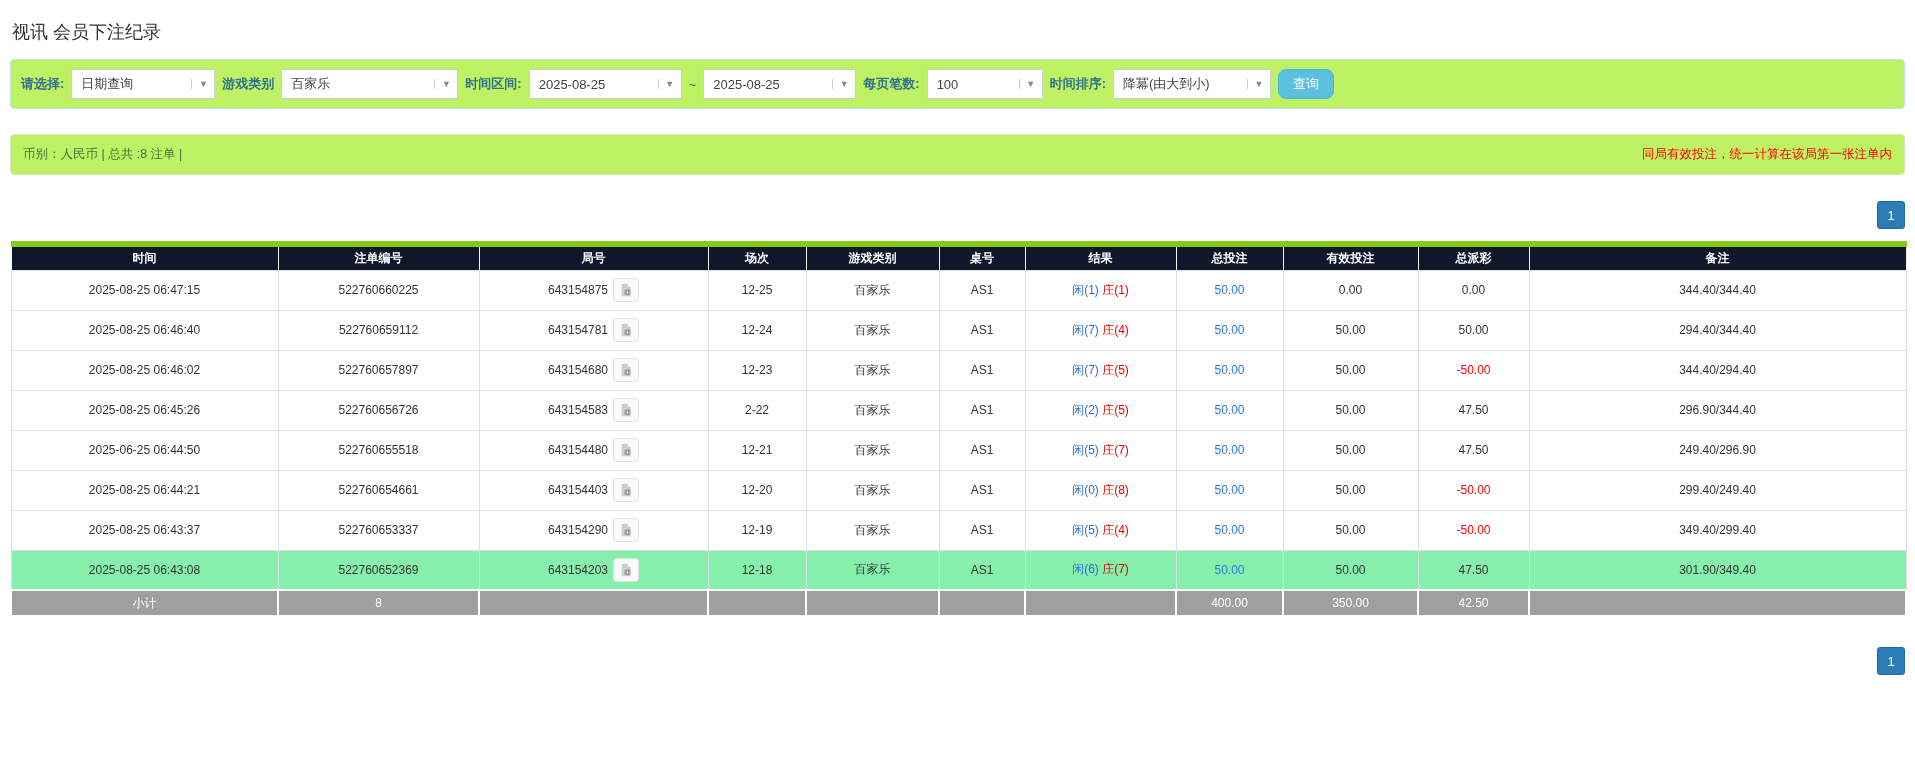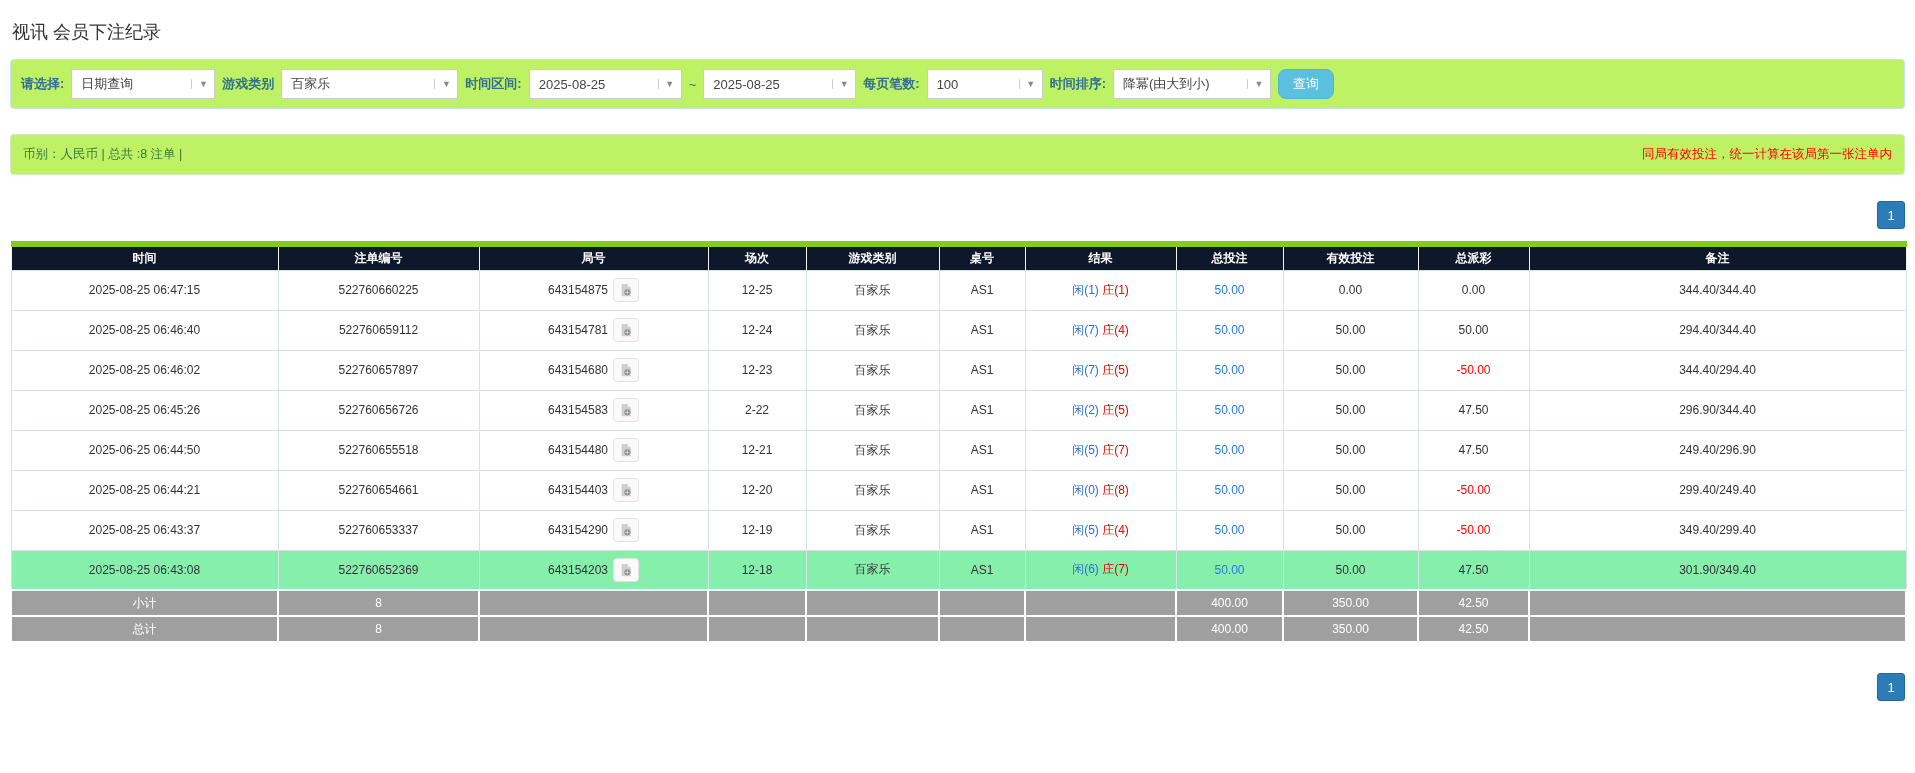--- a/index.html
+++ b/index.html
@@ -359,31 +359,18 @@
         <td></td>
         <td></td>
         <td></td>
         <td></td>
         <td></td>
         <td>400.00</td>
         <td>350.00</td>
         <td>42.50</td>
         <td></td>
       </tr>
-      <tr class="summary-row">
-        <td>总计</td>
-        <td>8</td>
-        <td></td>
-        <td></td>
-        <td></td>
-        <td></td>
-        <td></td>
-        <td>400.00</td>
-        <td>350.00</td>
-        <td>42.50</td>
-        <td></td>
-      </tr>
     </tbody>
 </table>
 
 <div class="pager bottom">
   <button class="page-btn">1</button>
 </div>
 
 </body></html>

